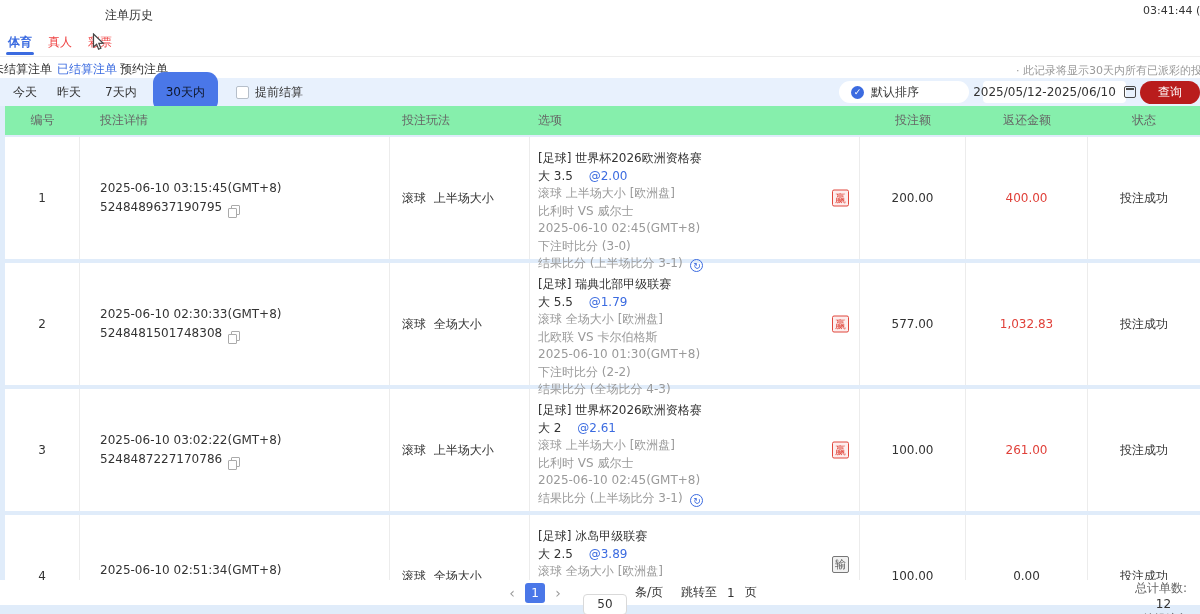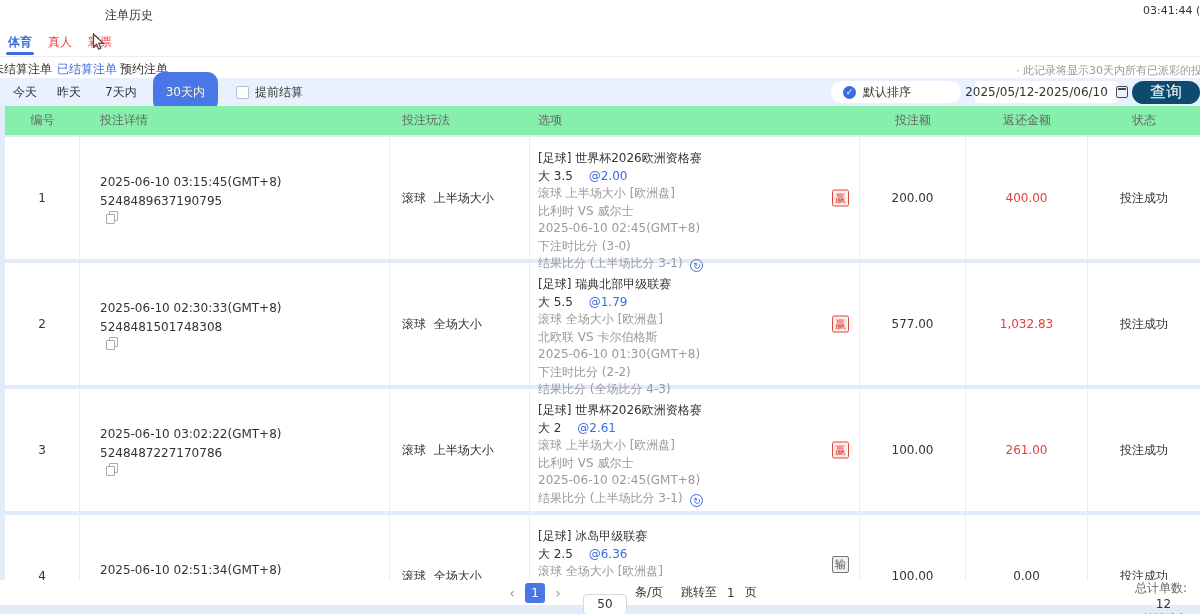--- a/index.html
+++ b/index.html
@@ -27,36 +27,36 @@
   .subtab.s2 { left:57px; color:#3b6be0; }
   .subtab.s2::after { content:""; position:absolute; left:2px; bottom:-4px; width:56px; height:2px; background:#3b6be0; }
   .subtab.s3 { left:120px; }
   .notice { position:absolute; top:5px; left:1016px; font-size:11px; color:#999; white-space:nowrap; }
   
   .filterbar { position:absolute; top:78px; left:0; width:1200px; height:28px;
     background:#e8f1fd; display:flex; align-items:center; }
   .f-text { font-size:12px; color:#333; cursor:pointer; white-space:nowrap; }
   .f-today { margin-left:13px; } .f-yest { margin-left:20px; } .f-7d { margin-left:24px; }
   .pill-blue { margin-left:16px; height:40px; padding:1px 13px; border-radius:11px;
-    background:#4a77e8; color:#fef9c3; font-size:12px; display:flex; align-items:center; cursor:pointer; }
+    background:#4a77e8; color:#0f172a; font-size:12px; display:flex; align-items:center; cursor:pointer; }
   .checkbox { width:13px; height:13px; background:#fff; border:1px solid #b6bfca;
     border-radius:2px; margin-left:18px; cursor:pointer; display:inline-block; }
   .cb-label { margin-left:6px; }
   .f-right { margin-left:auto; display:flex; align-items:center; }
   .pill-white { height:22px; background:#fff; border-radius:11px; display:flex;
     align-items:center; padding:0 12px; font-size:12px; color:#333; cursor:pointer; white-space:nowrap; }
   .sort-pill { width:130px; }
   .check-icon { width:13px; height:13px; border-radius:50%; background:#3b6be0; color:#fff;
     font-size:9px; line-height:13px; text-align:center; margin-right:7px; flex:0 0 auto; }
   .date-pill { margin-left:14px; width:143px; border-radius:4px; justify-content:center; }
   .cal-icon { width:12px; height:12px; border:1px solid #4a4a4a; border-radius:2px;
     position:relative; margin-left:8px; flex:0 0 auto; }
   .cal-icon::before { content:""; position:absolute; top:1px; left:1px; right:1px; height:2px; background:#4a4a4a; }
   .search-pill { margin-left:14px; height:23px; padding:0 18px; border-radius:12px;
-    background:#0c4a6e; color:#fff; font-size:16px; display:flex; align-items:center; cursor:pointer; }
+    background:#b91c1c; color:#fff; font-size:12px; display:flex; align-items:center; cursor:pointer; }
   
   .table-area { position:absolute; top:106px; left:0; width:1200px; height:508px;
     background:#e0ecfa; overflow:hidden; }
   .header-row { margin-left:5px; width:1195px; height:29px; background:#86efac;
     display:flex; align-items:center; color:#666; }
   .row-card { margin-left:5px; width:1195px; height:122px; background:#fff; display:flex; margin-top:4px; }
   .header-row { margin-top:0; }
   .row1 { margin-top:2px; }
   .cell { height:100%; border-right:1px solid #ececec; }
   .c-no { width:75px; display:flex; align-items:center; justify-content:center; }
@@ -66,21 +66,21 @@
   .c-stake { width:106px; display:flex; align-items:center; justify-content:center; }
   .c-return { width:122px; display:flex; align-items:center; justify-content:center; }
   .c-status { flex:1; border-right:none; display:flex; align-items:center; justify-content:center; }
   .header-row .cell { border-right:none; height:auto; display:block; }
   .header-row .c-no { text-align:center; }
   .header-row .c-detail { padding-left:20px; }
   .header-row .c-play { padding-left:12px; }
   .header-row .c-option { padding:0 0 0 8px; }
   .header-row .c-stake, .header-row .c-return, .header-row .c-status { text-align:center; }
   .detail-time { line-height:19px; }
-  .detail-id { line-height:19px; display:flex; align-items:flex-start;flex-direction:column; }
+  .detail-id { line-height:19px; display:flex; align-items:flex-end; }
   .copy-icon { position:relative; width:11px; height:12px; display:inline-block; margin-left:6px; cursor:pointer; }
   .copy-icon::after { content:""; position:absolute; left:3px; top:0; width:7px; height:8px;
     border:1px solid #aaa; border-radius:1px; }
   .copy-icon::before { content:""; position:absolute; left:0; top:3px; width:7px; height:8px;
     border:1px solid #aaa; border-radius:1px; background:#fff; z-index:1; }
   .opt-line { line-height:17.5px; white-space:nowrap; }
   .opt-gray { color:#9a9a9a; }
   .opt-odds { color:#3b6be0; margin-left:12px; }
   .replay-icon { display:inline-block; width:13px; height:13px; border:1px solid #3b6be0;
     border-radius:50%; color:#3b6be0; font-size:9px; line-height:12px; text-align:center;
@@ -265,21 +265,21 @@
         <div class="detail-id">
           <span></span>
           <span class="copy-icon"></span>
         </div>
       </div>
       <div class="cell c-play">滚球  全场大小</div>
       <div class="cell c-option">
         <div class="opt-line">[足球] 冰岛甲级联赛</div>
         <div class="opt-line">
           <span>大 2.5</span>
-          <span class="opt-odds">@6.36</span>
+          <span class="opt-odds">@3.89</span>
         </div>
         <div class="opt-line opt-gray">滚球 全场大小 [欧洲盘]</div>
         <div class="opt-line opt-gray">富佐尼 VS 塞尔福斯</div>
         <span class="badge badge-lose">输</span>
       </div>
       <div class="cell c-stake">100.00</div>
       <div class="cell c-return">0.00</div>
       <div class="cell c-status">投注成功</div>
     </div>
   </div>

